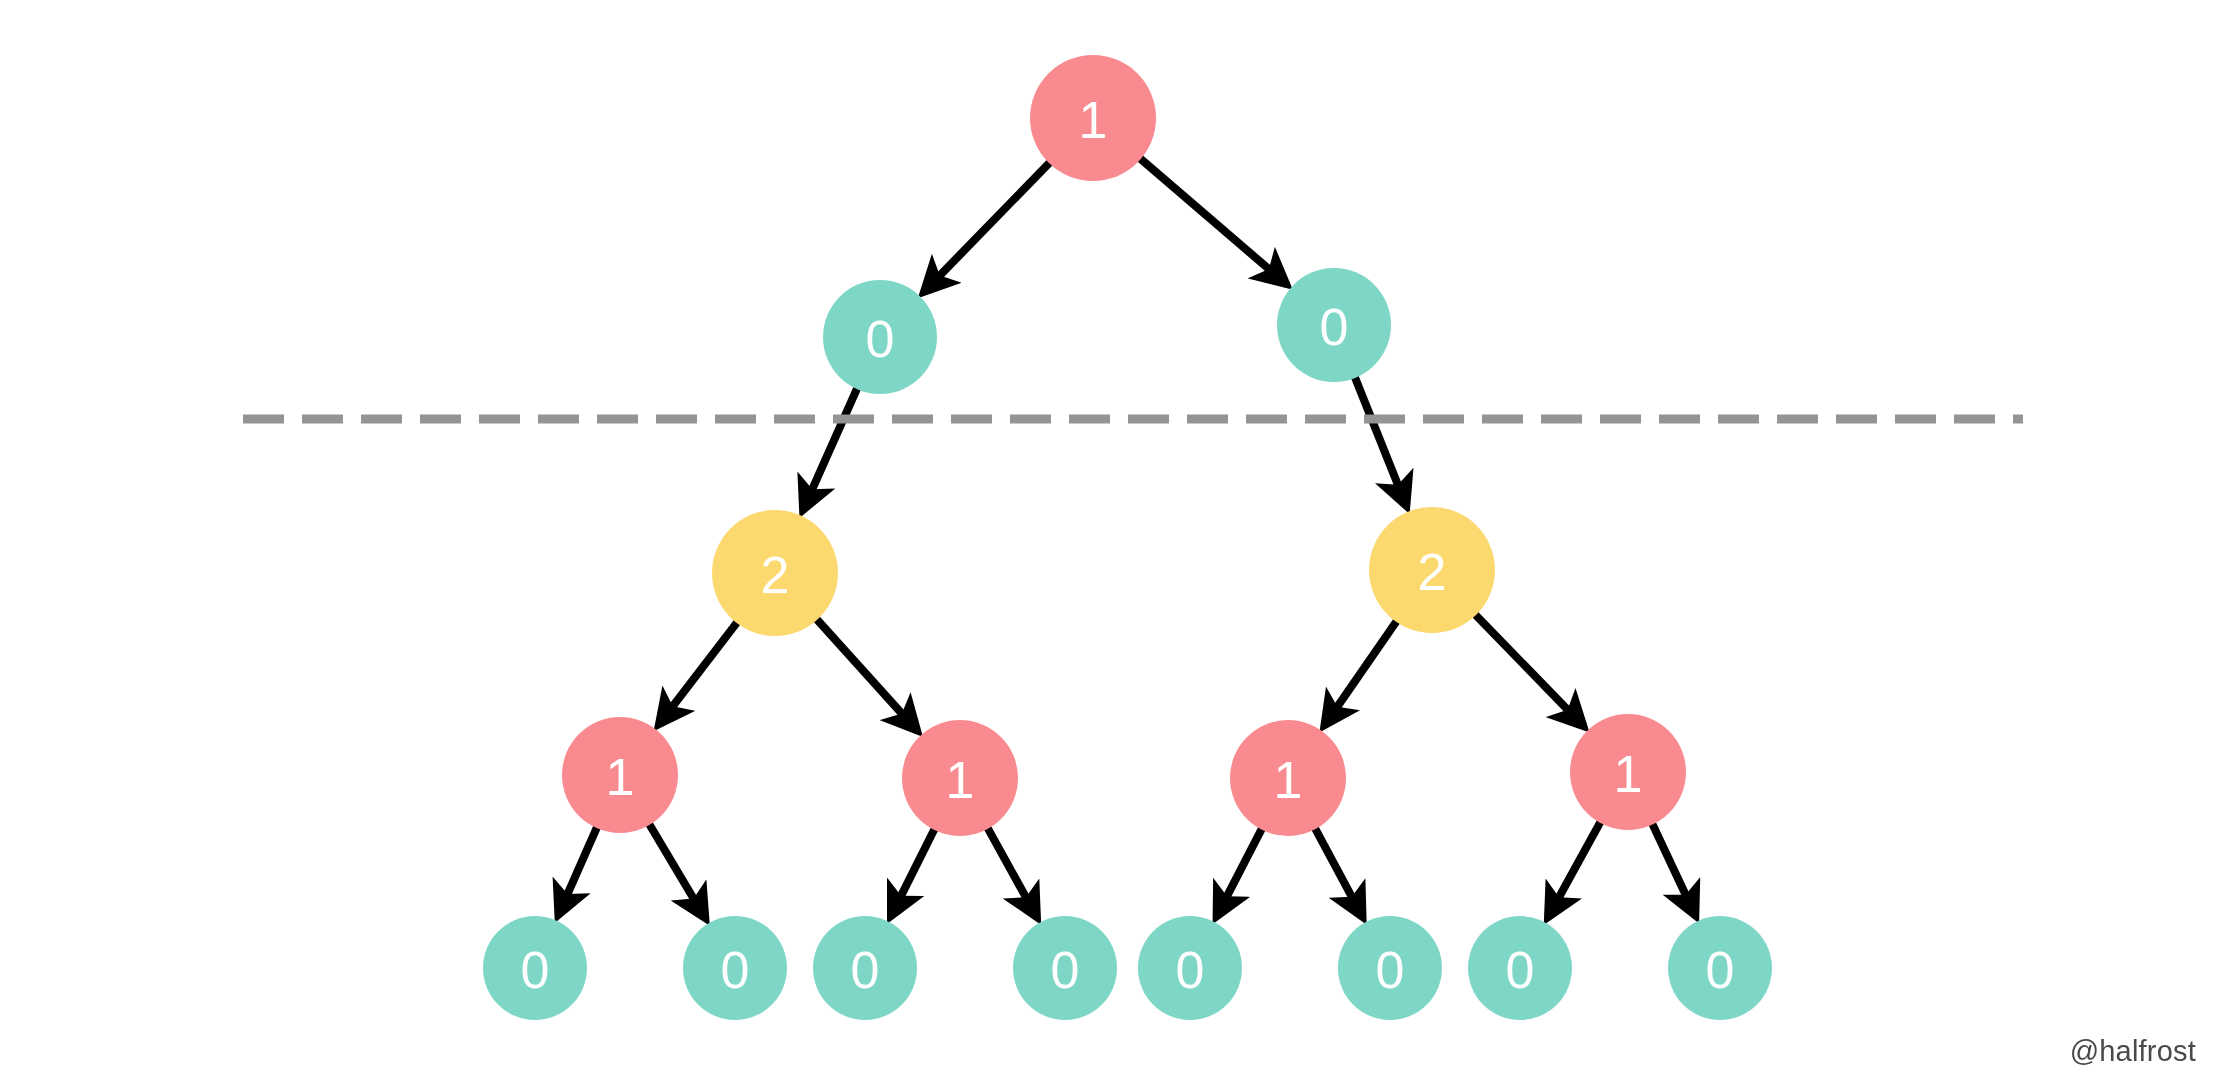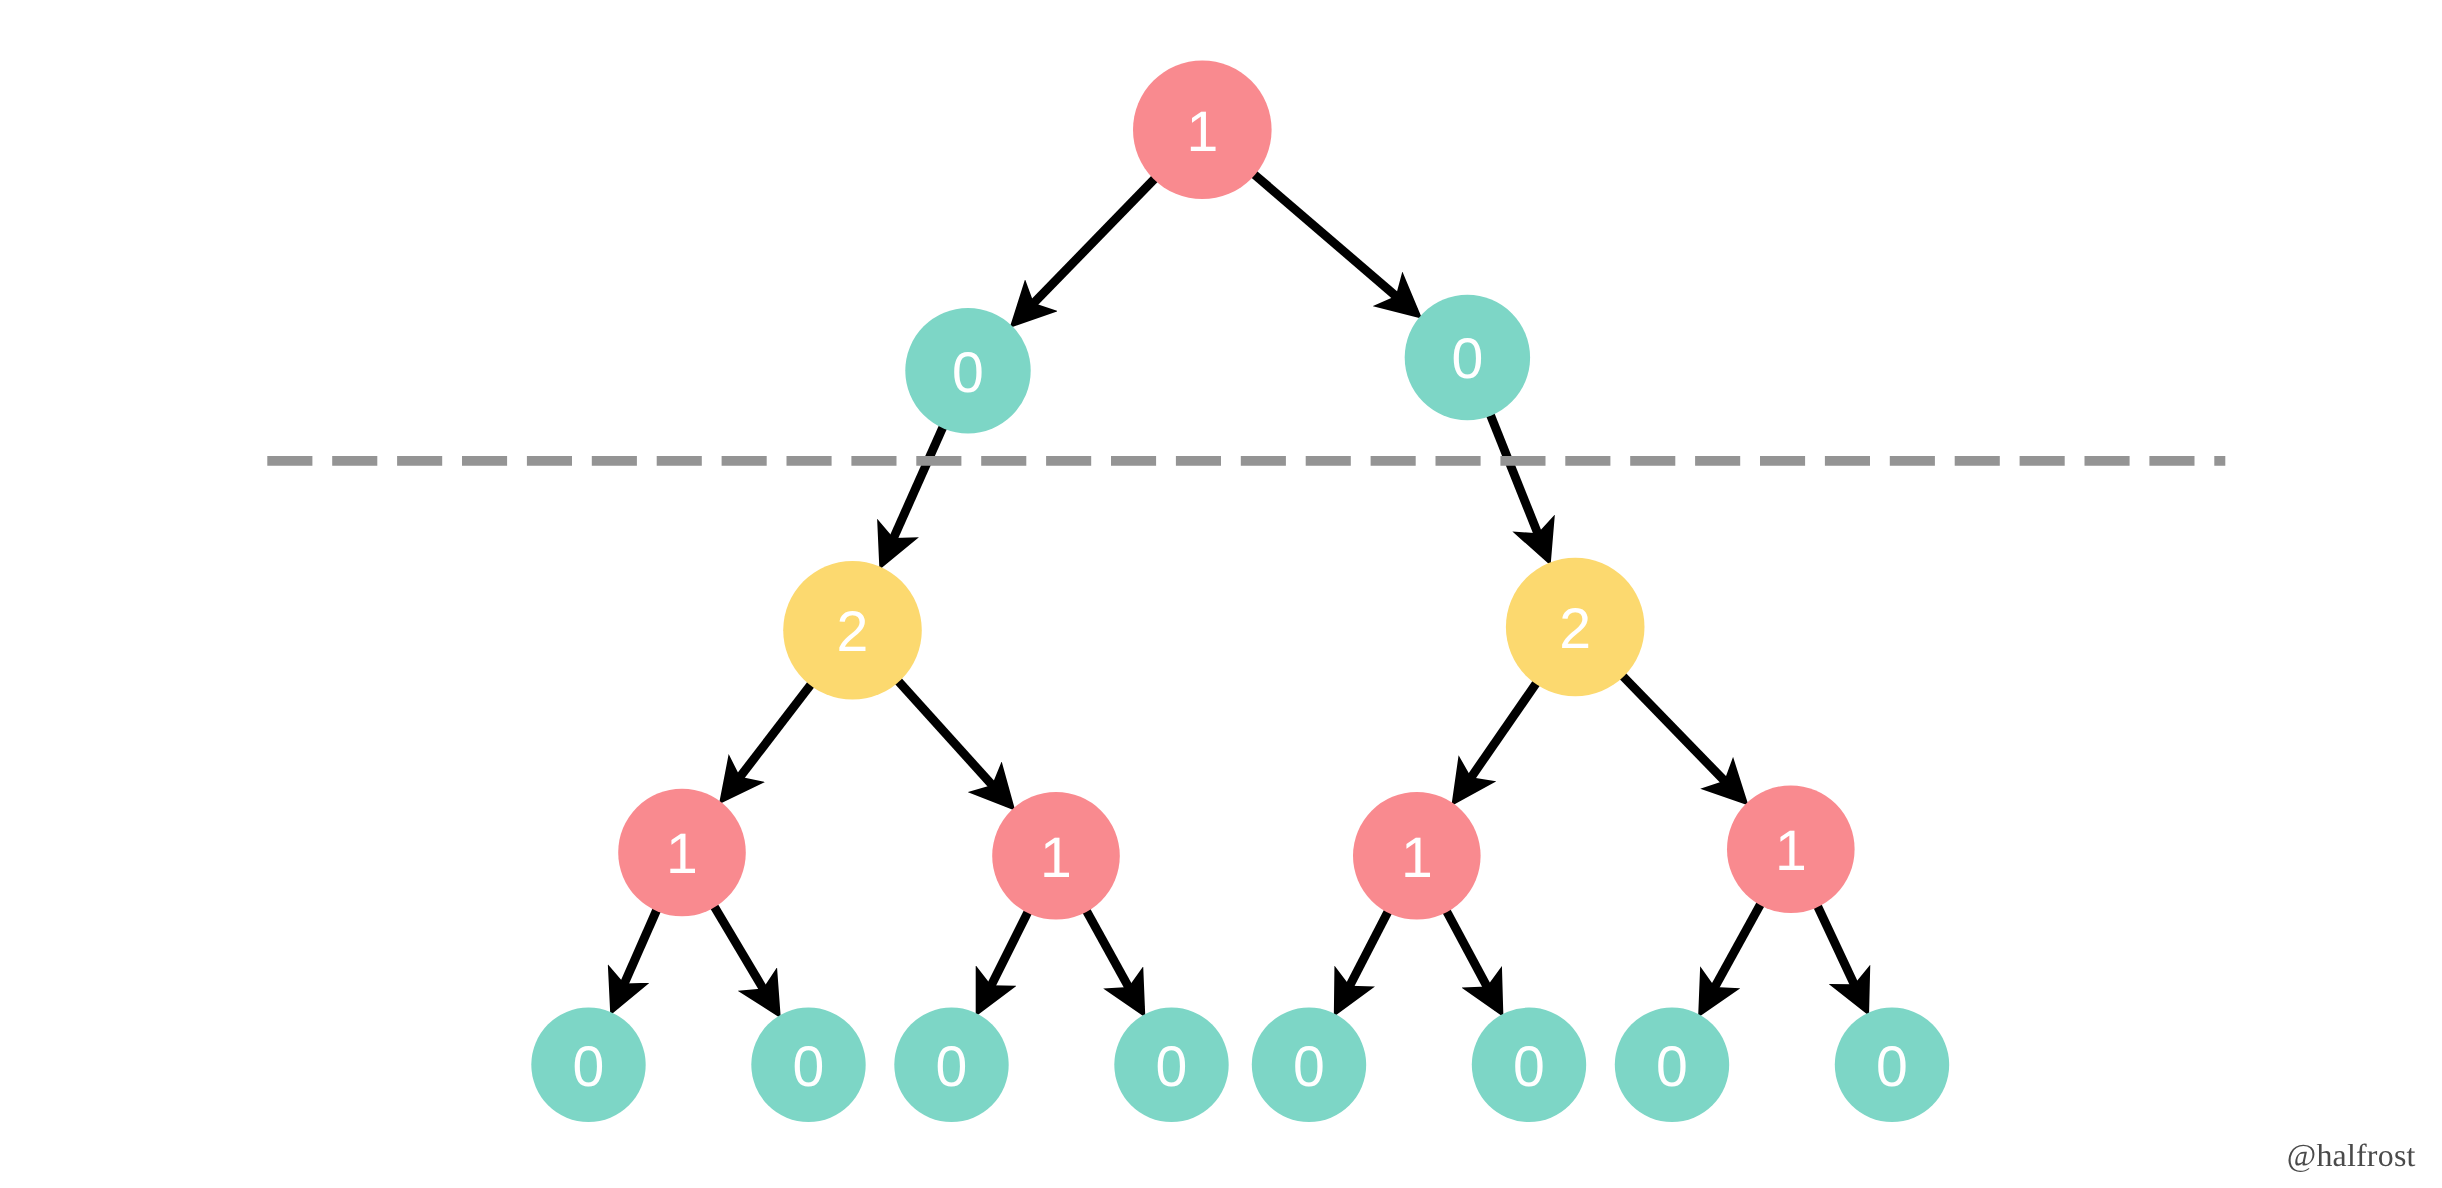--- a/index.html
+++ b/index.html
@@ -29,21 +29,21 @@
     font-family: "Liberation Sans", sans-serif;
     font-size: 52px;
     text-anchor: middle;
     dominant-baseline: central;
     pointer-events: none;
   }
   .watermark {
     position: absolute;
     right: 24px;
     bottom: 12px;
-    font-family: Liberation Serif, serif;
+    font-family: Liberation Sans, sans-serif;
     font-size: 29px;
     color: #4a4a4a;
     letter-spacing: 0.2px;
     white-space: nowrap;
   }
 </style>
 </head>
 <body>
 
 <div id="canvas">

